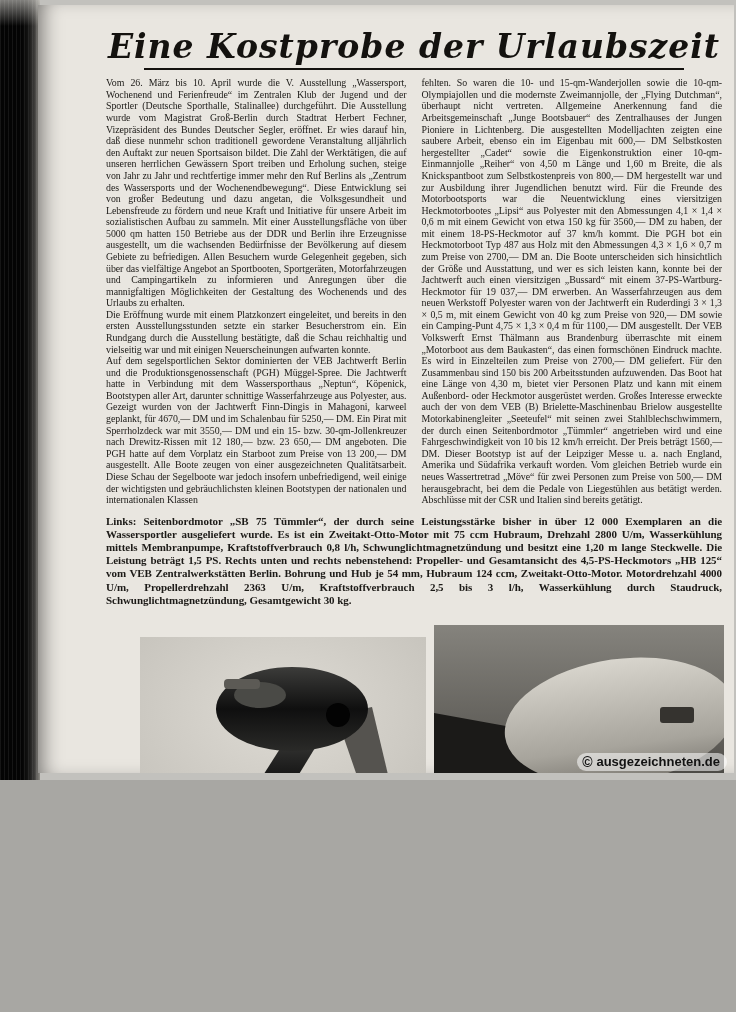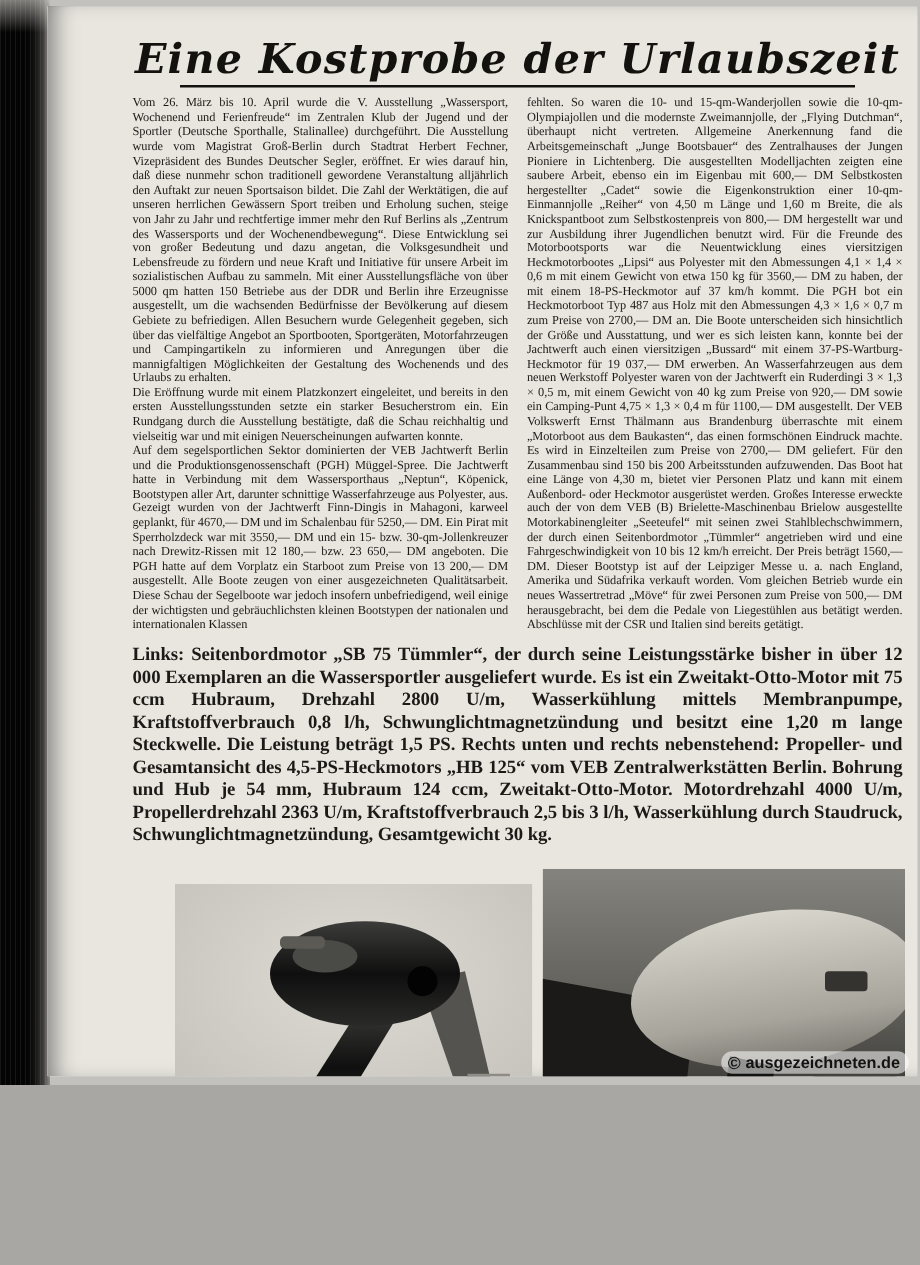--- a/index.html
+++ b/index.html
@@ -2,21 +2,21 @@
 <html lang="de"><head>
 <meta charset="utf-8">
 <style>
   * { margin:0; padding:0; box-sizing:border-box; }
   html,body { width:736px; height:1012px; }
   body {
     background:#a8a7a3;
     font-family:"Liberation Serif", serif;
     overflow:hidden;
   }
-  .scan { position:relative; width:736px; height:868px; background:#c2c1bd; }
+  .scan { position:relative; width:736px; height:780px; background:#c2c1bd; }
 
   
   .binding {
     position:absolute; left:0; top:0; width:40px; height:100%;
     background:linear-gradient(90deg,#040404 0 55%,#131312 70%,#3d3c3a 86%,#8d8b85 100%);
   }
   .binding::after {
     content:""; position:absolute; inset:0;
     background:repeating-linear-gradient(90deg, rgba(255,255,255,0.07) 0 1px, transparent 1px 4px);
   }
@@ -49,21 +49,21 @@
     text-align:center; white-space:nowrap;
     margin-bottom:13px; color:#14120f;
   }
 
   .columns { display:flex; gap:15px; }
   .col { flex:1 1 0; }
   .col p, .caption {
     font-size:9.9px; line-height:1.17;
     text-align:justify; hyphens:auto; letter-spacing:-0.05px;
   }
-  .caption { margin-top:9px; font-weight:bold; font-size:15px; line-height:1.2; }
+  .caption { margin-top:9px; font-weight:bold; font-size:11px; line-height:1.2; }
 
   .photos { display:flex; align-items:flex-end; gap:8px; margin:18px 0 0 34px; }
   .photo { flex:0 0 auto; overflow:hidden; }
   .photo svg { display:block; }
 
   .pagenum { margin:7px 0 0 28px; font-size:11.5px; letter-spacing:1px; color:#14120f; }
 
   .watermark {
     position:absolute; right:9px; bottom:9px;
     display:flex; align-items:center; gap:4px;

